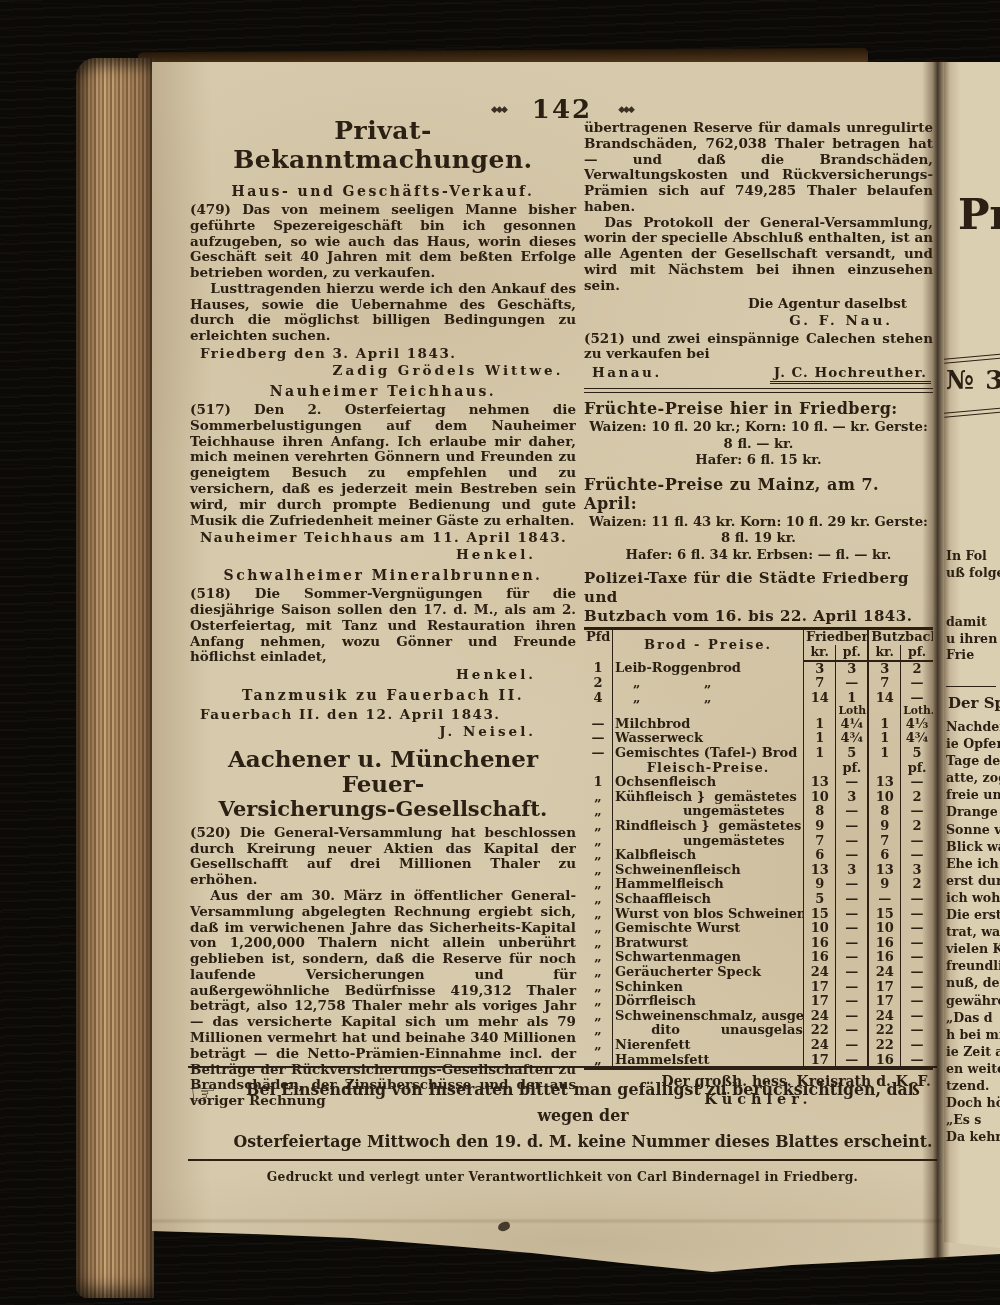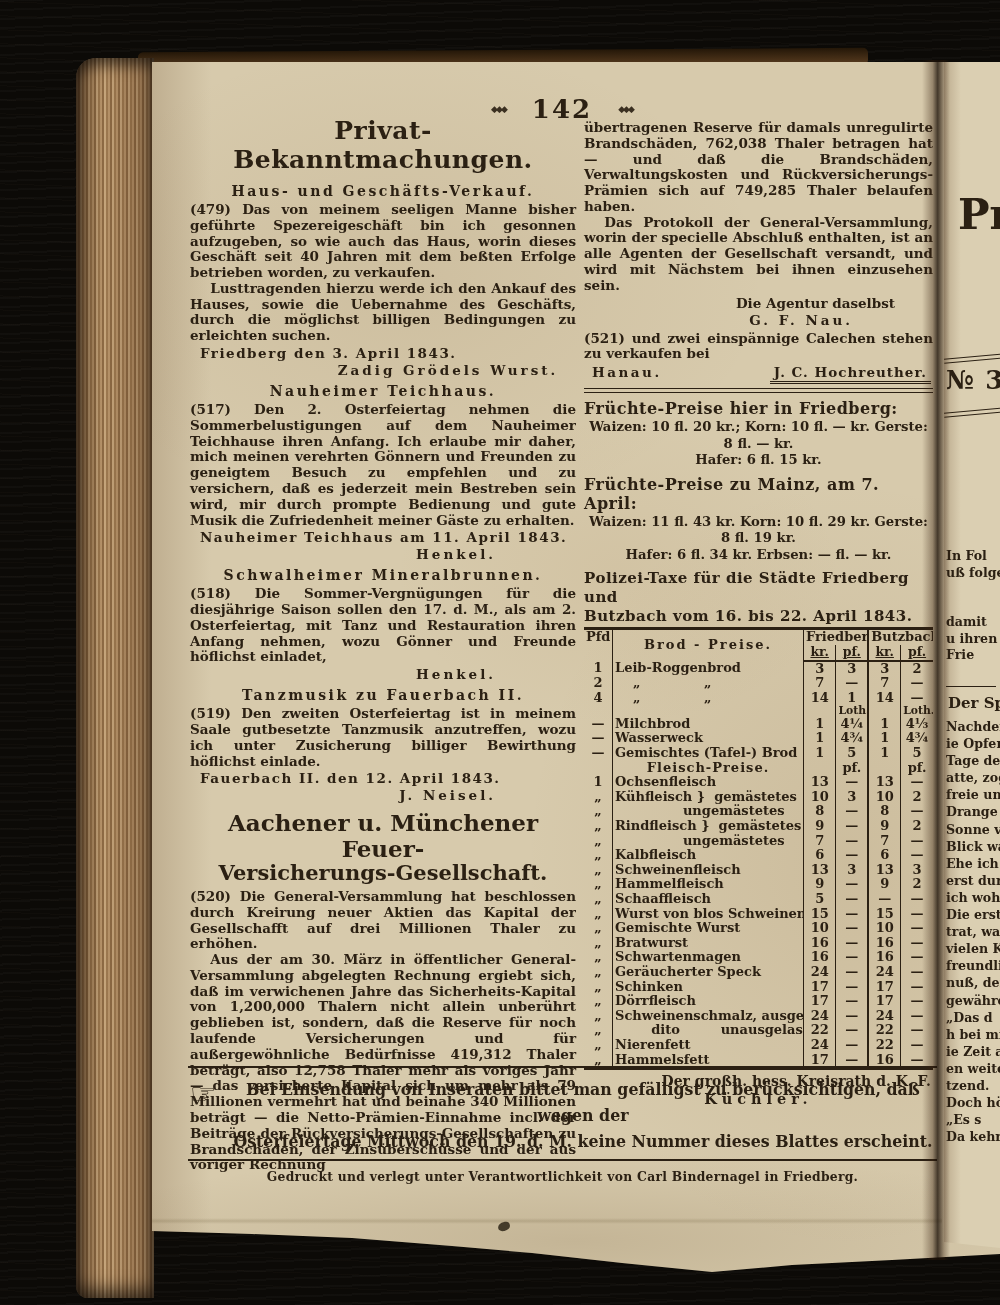--- a/index.html
+++ b/index.html
@@ -49,45 +49,45 @@
 
   .col-left{position:absolute;left:190px;top:116px;width:386px;}
   .col-right{position:absolute;left:584px;top:120px;width:349px;}
 
   h1,h2,h3,p{margin:0;font-weight:bold;}
   .main-heading{font-size:25px;text-align:center;margin-bottom:9px;letter-spacing:.5px;}
   .spread{font-size:14px;text-align:center;letter-spacing:2.5px;margin:5px 0 3px;}
   .body-p{font-size:13.5px;line-height:1.17;text-align:justify;}
   .indent{text-indent:1.5em;}
   .dateline{font-size:13.5px;letter-spacing:1.5px;padding-left:10px;margin-top:1px;}
-  .sig{font-size:13.5px;text-align:right;letter-spacing:3px;padding-right:80px;margin:1px 0 3px;}
+  .sig{font-size:13.5px;text-align:right;letter-spacing:3px;padding-right:40px;margin:1px 0 3px;}
   .sig-center{text-align:center;padding-left:130px;padding-right:0;}
   .big-head1{font-size:23px;text-align:center;margin-top:7px;line-height:1.1;}
   .big-head2{font-size:21px;text-align:center;margin-bottom:5px;line-height:1.1;}
-  .right-line{font-size:13.5px;text-align:right;padding-right:38px;margin-top:1px;}
+  .right-line{font-size:13.5px;text-align:right;padding-right:26px;margin-top:1px;}
   .center-p{font-size:13.2px;text-align:center;line-height:1.25;}
   .fruit-head{font-size:16px;text-align:left;letter-spacing:.5px;margin-top:6px;margin-bottom:1px;}
   .polizei-head{font-size:15px;text-align:left;letter-spacing:.5px;line-height:1.25;}
   .hanau-row{display:flex;justify-content:space-between;font-size:13.5px;font-weight:bold;margin:2px 0 4px;}
   .hanau-place{letter-spacing:2.5px;margin-left:8px;}
   .hanau-sig{letter-spacing:1px;border-bottom:3px double #2b2013;padding:0 4px 1px;margin-right:2px;}
   .rule-double{height:3px;border-top:1.6px solid #2b2013;border-bottom:1px solid #2b2013;margin:4px 0 5px;}
   .rule-heavy{border-top:2.5px solid #2b2013;height:0;margin-top:4px;}
 
   
   .price-table{border-collapse:collapse;table-layout:fixed;width:100%;margin-top:2px;
     border-top:3px solid #2b2013;border-bottom:3px solid #2b2013;}
   .price-table th,.price-table td{padding:0 2px;font-size:13px;line-height:14.6px;font-weight:bold;overflow:hidden;}
   .c-pfd{width:24px;text-align:center;border-right:1.5px solid #2b2013;}
   .c-name{width:186px;text-align:left;border-right:1.5px solid #2b2013;white-space:pre;padding-left:4px;}
   .c-kr{width:30px;text-align:center;}
   .c-pf{width:36px;text-align:center;border-left:1.2px solid #2b2013;border-right:2px solid #2b2013;}
   .c-kr2{width:28px;text-align:center;}
   .c-pf2{width:33px;text-align:center;border-left:1.2px solid #2b2013;}
-  thead .hrow2 th{border-bottom:2.2px solid #2b2013;font-size:12.5px;text-decoration:underline;}
+  thead .hrow2 th{border-bottom:2.2px solid #2b2013;font-size:12.5px;}
   .h-title{font-size:18.5px;letter-spacing:2px;text-align:center;}
   .h-city{font-size:13px;text-align:center;}
   .h-pfd{font-size:13px;text-align:center;vertical-align:top;}
   #brod-body tr:nth-child(4) td{font-size:10.8px;line-height:11.5px;}
   .meat-title{font-size:16.5px;letter-spacing:1px;text-align:center;line-height:20px;}
   .meat-pf{font-size:12.5px;text-align:center;}
   .kreisrath-line{font-size:14px;text-align:right;padding-right:2px;margin-top:3px;font-weight:bold;}
   .kreisrath-sig{font-size:14.5px;text-align:center;letter-spacing:5px;font-weight:bold;margin-top:1px;}
 
   
@@ -127,33 +127,32 @@
     <span class="ornament">◆◆◆</span>
   </div>
 
   <div class="col-left">
     <h1 class="main-heading">Privat-Bekanntmachungen.</h1>
 
     <h2 class="spread">Haus- und Geschäfts-Verkauf.</h2>
     <p class="body-p">(479) Das von meinem seeligen Manne bisher geführte Spezereigeschäft bin ich gesonnen aufzugeben, so wie auch das Haus, worin dieses Geschäft seit 40 Jahren mit dem beßten Erfolge betrieben worden, zu verkaufen.</p>
     <p class="body-p indent">Lusttragenden hierzu werde ich den Ankauf des Hauses, sowie die Uebernahme des Geschäfts, durch die möglichst billigen Bedingungen zu erleichten suchen.</p>
     <p class="dateline">Friedberg den 3. April 1843.</p>
-    <p class="sig sig-center">Zadig Grödels Wurst.</p>
+    <p class="sig sig-center">Zadig Grödels Wittwe.</p>
 
     <h3 class="spread">Nauheimer Teichhaus.</h3>
     <p class="body-p">(517) Den 2. Osterfeiertag nehmen die Sommerbelustigungen auf dem Nauheimer Teichhause ihren Anfang. Ich erlaube mir daher, mich meinen verehrten Gönnern und Freunden zu geneigtem Besuch zu empfehlen und zu versichern, daß es jederzeit mein Bestreben sein wird, mir durch prompte Bedienung und gute Musik die Zufriedenheit meiner Gäste zu erhalten.</p>
     <p class="dateline">Nauheimer Teichhaus am 11. April 1843.</p>
     <p class="sig">Henkel.</p>
 
     <h3 class="spread">Schwalheimer Mineralbrunnen.</h3>
     <p class="body-p">(518) Die Sommer-Vergnügungen für die diesjährige Saison sollen den 17. d. M., als am 2. Osterfeiertag, mit Tanz und Restauration ihren Anfang nehmen, wozu Gönner und Freunde höflichst einladet,</p>
     <p class="sig">Henkel.</p>
 
     <h3 class="spread">Tanzmusik zu Fauerbach II.</h3>
-    <p class="body-p">(519) Den zweiten Osterfeiertag ist in meinem Saale gutbesetzte Tanzmusik anzutreffen, wozu ich unter Zusicherung billiger Bewirthung höflichst einlade.</p>
     <p class="dateline">Fauerbach II. den 12. April 1843.</p>
     <p class="sig">J. Neisel.</p>
 
     <h1 class="big-head1">Aachener u. Münchener Feuer-</h1>
     <h1 class="big-head2">Versicherungs-Gesellschaft.</h1>
     <p class="body-p">(520) Die General-Versammlung hat beschlossen durch Kreirung neuer Aktien das Kapital der Gesellschafft auf drei Millionen Thaler zu erhöhen.</p>
     <p class="body-p indent">Aus der am 30. März in öffentlicher General-Versammlung abgelegten Rechnung ergiebt sich, daß im verwichenen Jahre das Sicherheits-Kapital von 1,200,000 Thalern nicht allein unberührt geblieben ist, sondern, daß die Reserve für noch laufende Versicherungen und für außergewöhnliche Bedürfnisse 419,312 Thaler beträgt, also 12,758 Thaler mehr als voriges Jahr — das versicherte Kapital sich um mehr als 79 Millionen vermehrt hat und beinahe 340 Millionen beträgt — die Netto-Prämien-Einnahme incl. der Beiträge der Rückversicherungs-Gesellschaften zu Brandschäden, der Zinsüberschüsse und der aus voriger Rechnung</p>
   </div>
 
   <div class="col-right">

